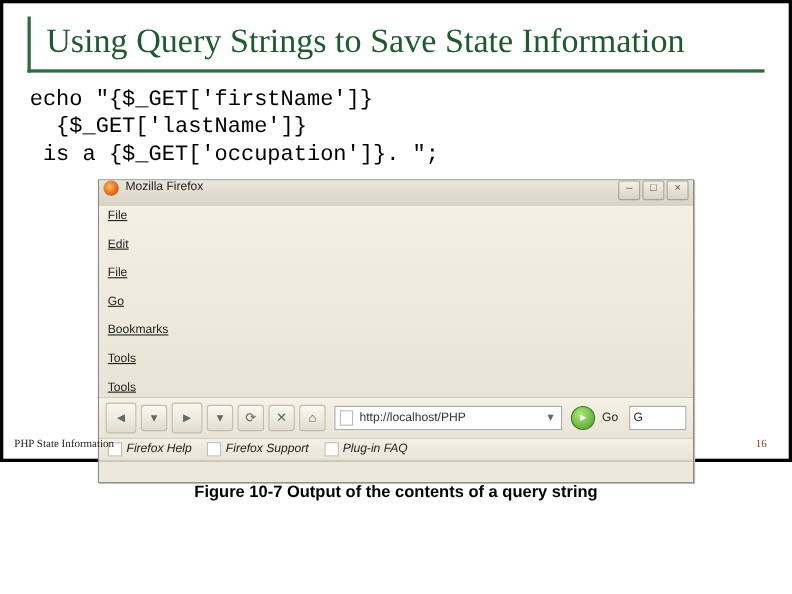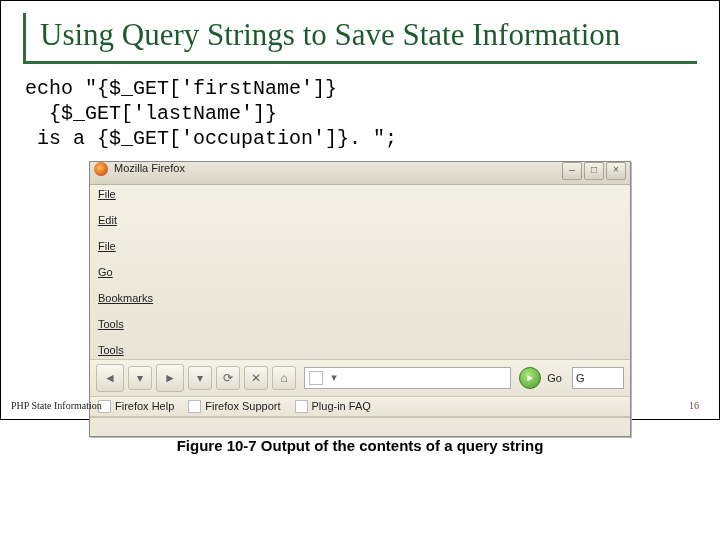--- a/index.html
+++ b/index.html
@@ -8,21 +8,21 @@
     width: 720px;
     height: 540px;
     font-family: "Times New Roman", serif;
     background: #fff;
     position: relative;
     box-sizing: border-box;
   }
   .slide {
     width: 720px;
     height: 420px;
-    border: 1px solid #000000;
+    border: 3px solid #000000;
     box-sizing: border-box;
     position: relative;
     padding: 12px 22px 0 22px;
   }
   .title-block {
     border-left: 3px solid #2f6b3f;
     border-bottom: 3px solid #2f6b3f;
     padding: 4px 0 8px 14px;
     margin-bottom: 12px;
   }
@@ -143,21 +143,21 @@
     font-size:11px;
   }
   .bookmarks {
     display: flex;
     gap: 14px;
     padding: 3px 8px;
     background: linear-gradient(#f3f0e4, #e8e5d6);
     border-bottom: 1px solid #c9c5b5;
     align-items:center;
   }
-  .bm { display:flex; align-items:center; gap:4px; }
+  .bm { display:flex; align-items:center; gap:4px;font-style:italic; }
   .bm .page-icon { width:11px; height:11px; border:1px solid #bbb; background:#fff; }
   .content {
     background: #fff;
     padding: 8px 10px;
     font-family: "Times New Roman", serif;
     font-size: 13px;
     min-height: 70px;
     color:#000;
   }
   .statusbar {
@@ -224,20 +224,21 @@
     <div class="toolbar">
       <div class="navbtn big">◄</div>
       <div class="navbtn">▾</div>
       <div class="navbtn big">►</div>
       <div class="navbtn">▾</div>
       <div class="navbtn">⟳</div>
       <div class="navbtn">✕</div>
       <div class="navbtn">⌂</div>
       <div class="urlbox">
         <div class="page-icon"></div>
+        <input value="http://localhost/PHP" style="">
         <div class="dropdown-caret">▾</div>
       </div>
       <div class="gobtn">▸</div>
       <div class="go-label">Go</div>
       <div class="searchbox">
         <span>G</span>
       </div>
     </div>
 
     <div class="bookmarks">

